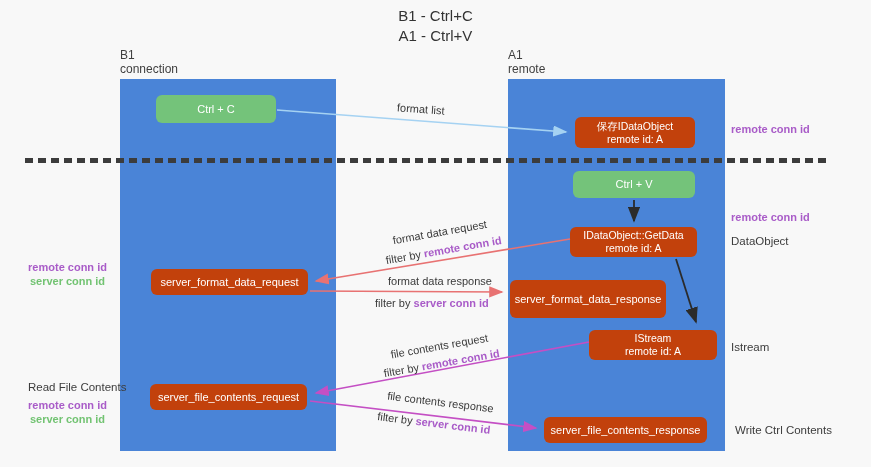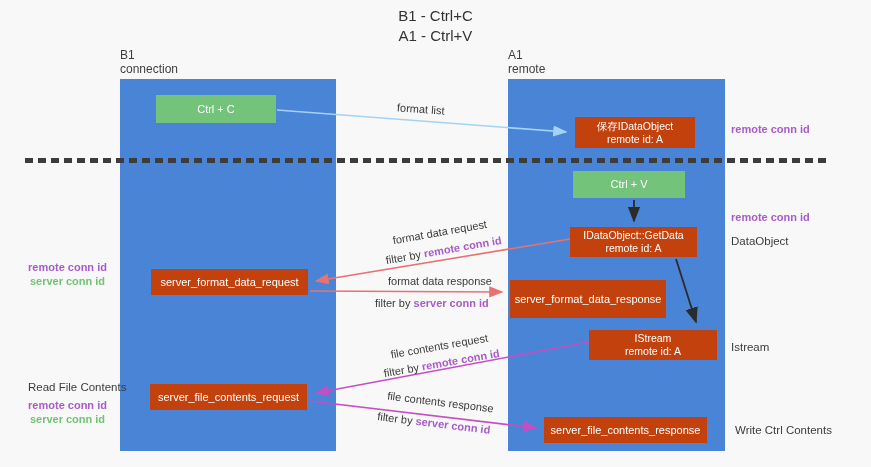--- a/index.html
+++ b/index.html
@@ -17,20 +17,21 @@
   .col { position:absolute; top:79px; height:372px; background:#4a84d7; }
   .col-header {
     position:absolute; top:48px; text-align:left;
     font-size:12px; line-height:14px; color:#3f3f3f;
   }
   .box {
     position:absolute; display:flex; flex-direction:column;
     align-items:center; justify-content:center;
     color:#fff; text-align:center; font-size:11px; line-height:13px;
     white-space:nowrap;
+    border-radius:6px;
   }
   .green  { background:#74c37a; }
   .orange { background:#c2410c; }
   .box .l2 { font-size:10.5px; }
   .dashes {
     position:absolute; left:25px; top:158px; width:806px; height:5px;
     background:repeating-linear-gradient(90deg,#3c3c3c 0 8px,transparent 8px 13px);
   }
   .alabel {
     position:absolute; font-size:11px; color:#3a3a3a; white-space:nowrap;
@@ -69,21 +70,21 @@
 
   <div class="box green" style="left:156px; top:95px; width:120px; height:28px;">
     <div>Ctrl + C</div>
   </div>
 
   <div class="box orange" style="left:575px; top:117px; width:120px; height:31px;">
     <div class="l2">保存IDataObject</div>
     <div class="l2">remote id: A</div>
   </div>
 
-  <div class="box green" style="left:573px; top:171px; width:112px; height:27px;">
+  <div class="box green" style="left:573px; top:171px; width:122px; height:27px;">
     <div>Ctrl + V</div>
   </div>
 
   <div class="box orange" style="left:570px; top:227px; width:127px; height:30px;">
     <div class="l2">IDataObject::GetData</div>
     <div class="l2">remote id: A</div>
   </div>
 
   <div class="box orange" style="left:151px; top:269px; width:157px; height:26px;">
     <div>server_format_data_request</div>

